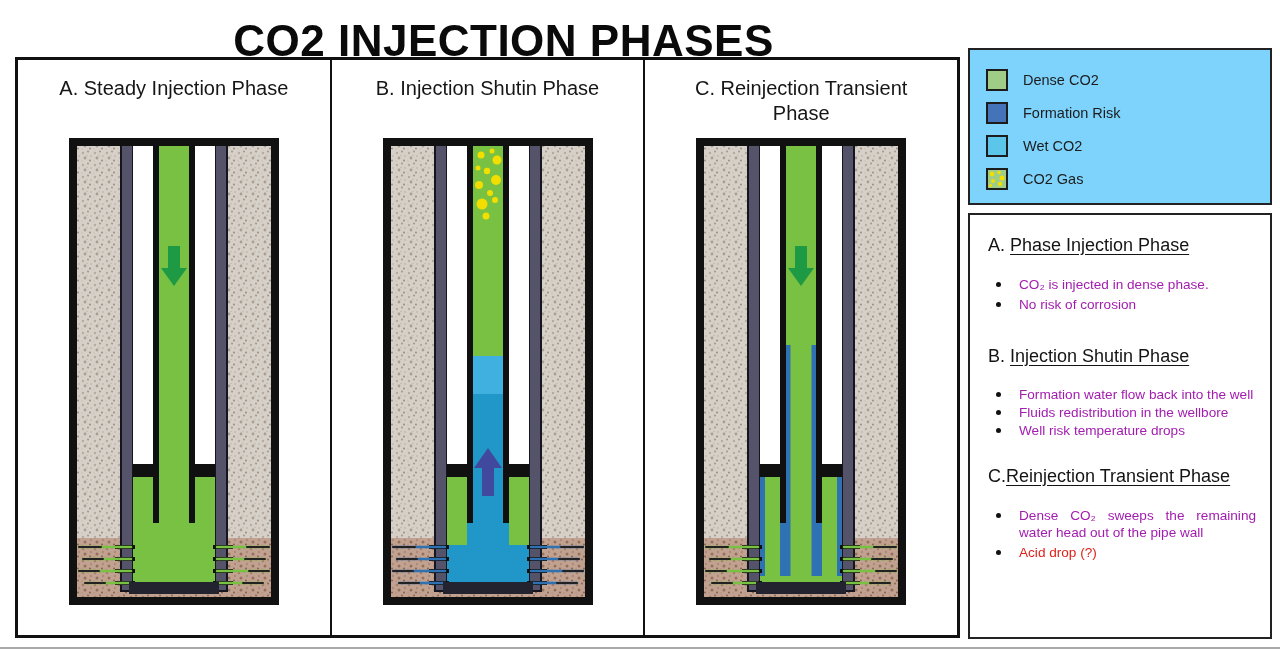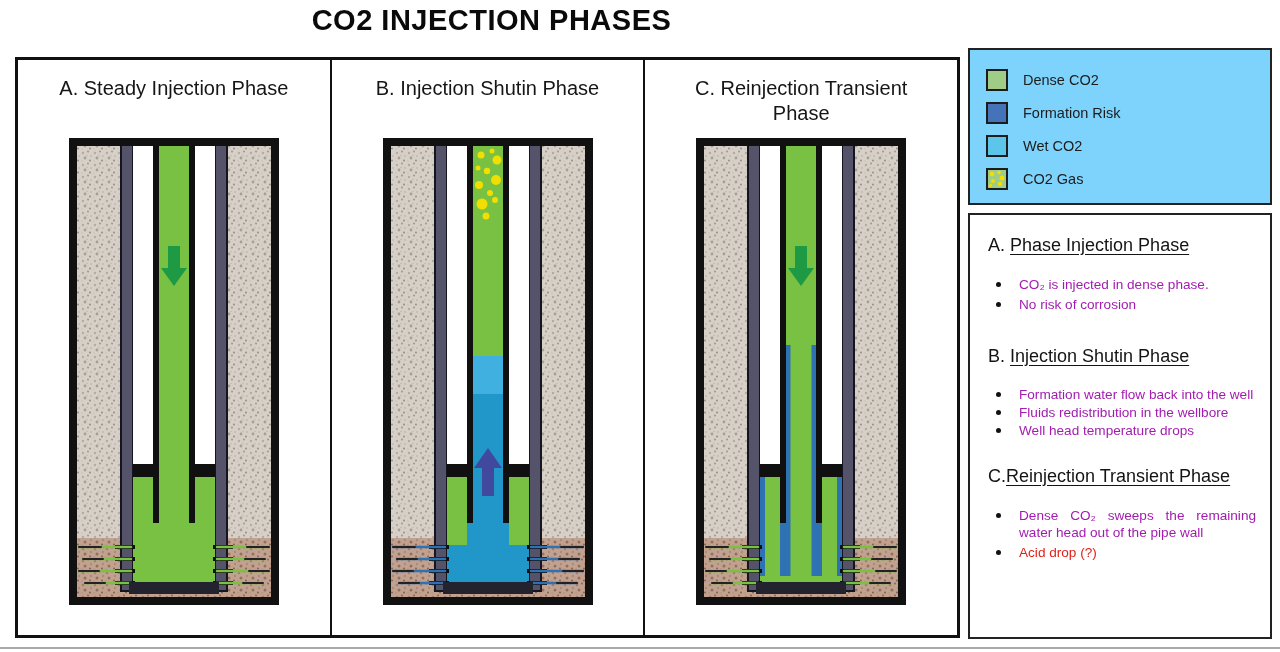--- a/index.html
+++ b/index.html
@@ -1,19 +1,19 @@
 <!DOCTYPE html>
 <html style="--c-dense_co2_diagram: #79C143; --c-dense_co2_legend: #9FCC87; --c-formation_water_legend: #4573B9; --c-wet_co2_legend: #5CC6EA; --c-formation_water_diagram: #2196C9; --c-wet_co2_diagram: #3FB0E0; --c-co2_gas_dot: #F2DF00; --c-arrow_green: #1F9A44; --c-arrow_blue: #41499E; --c-water_film: #2E72B4; --c-casing: #54536A; --c-rock: #D7D0C8; --c-reservoir: #C1A190; --c-highlight_red: #E0211A;"><head>
 <meta charset="utf-8">
 <style>
   html,body{margin:0;padding:0;background:#fff;}
   .page{position:relative;width:1280px;height:652px;background:#fff;overflow:hidden;
         font-family:"Liberation Sans",sans-serif;color:#111;}
-  .main-title{position:absolute;left:15px;top:0px;width:945px;margin:4px;
-        text-align:center;font-size:29px;font-weight:bold;letter-spacing:.5px;color:#0a0a0a;}
+  .main-title{position:absolute;left:15px;top:0px;width:945px;margin:16px;
+        text-align:center;font-size:44px;font-weight:bold;letter-spacing:.5px;color:#0a0a0a;}
   
   .panels{position:absolute;left:15px;top:57px;width:945px;height:581px;
         border:3px solid #111;box-sizing:border-box;display:flex;background:#fff;}
   .panel{flex:1 1 0;position:relative;}
   .panel + .panel{border-left:2px solid #111;}
   .panel-title{margin:16px auto 0;max-width:252px;text-align:center;
         font-size:20px;line-height:25px;color:#161616;}
   .well{position:absolute;top:78px;left:50%;transform:translateX(-50%);}
   
   .legend-box{position:absolute;left:968px;top:48px;width:304px;height:157px;
@@ -360,21 +360,21 @@
         <div class="bullet-row">
           <span class="dot"></span>
           <span class="bullet-text">Formation water flow back into the well</span>
         </div>
         <div class="bullet-row">
           <span class="dot"></span>
           <span class="bullet-text">Fluids redistribution in the wellbore</span>
         </div>
         <div class="bullet-row">
           <span class="dot"></span>
-          <span class="bullet-text">Well head temperature drops</span>
+          <span class="bullet-text">Well risk temperature drops</span>
         </div>
       </div>
     </div>
 
     <div class="section sec-c">
       <div class="note-heading"><span>C.</span><span class="hd">Reinjection Transient Phase</span></div>
       <div class="bullets">
         <div class="bullet-row">
           <span class="dot"></span>
           <span class="bullet-text">Dense CO₂ sweeps the remaining water head out of the pipe wall</span>

